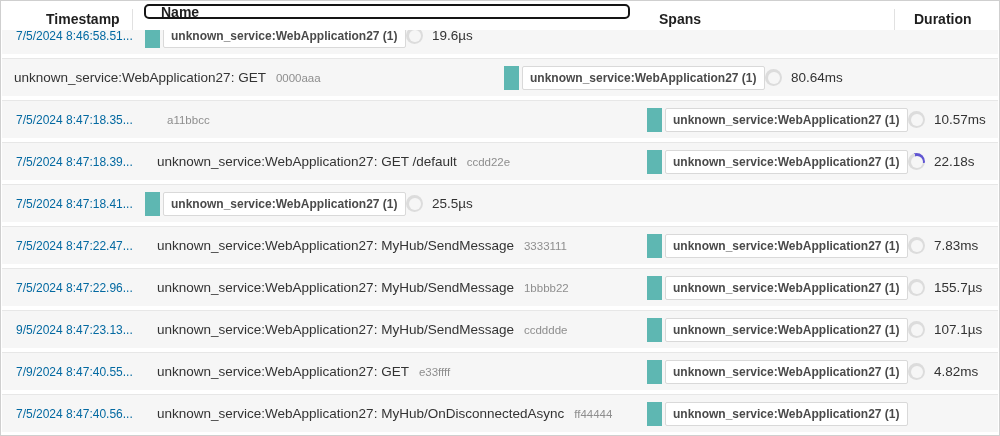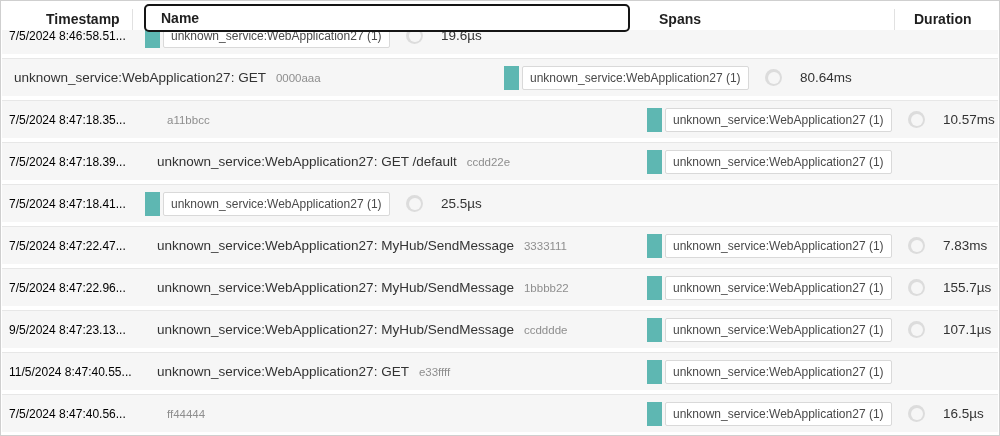--- a/index.html
+++ b/index.html
@@ -9,54 +9,54 @@
     font-family:"Liberation Sans",sans-serif;color:#333;
   }
   
   .rows{position:absolute;top:15px;left:1px;right:1px;z-index:1;}
   .row{
     height:37px;margin-bottom:4px;background:#f6f6f6;
     border-top:1px solid #e7e7e7;
     display:flex;align-items:center;box-sizing:content-box;
   }
   .c-ts{
-    box-sizing:border-box;width:143px;padding-left:7px;flex:none;
-    font-size:12px;color:#000000;white-space:nowrap;overflow:hidden;
+    box-sizing:border-box;width:143px;padding-left:14px;flex:none;
+    font-size:12px;color:#0369a1;white-space:nowrap;overflow:hidden;
   }
   .c-name{
     box-sizing:border-box;width:502px;padding-left:12px;flex:none;
     display:flex;align-items:baseline;white-space:nowrap;overflow:hidden;
   }
   .name-text{font-size:13.5px;color:#333;}
   .trace-id{font-size:11.5px;color:#8e8e8e;margin-left:10px;}
   .c-spans{box-sizing:border-box;width:248px;flex:none;display:flex;align-items:center;}
   .span-badge{display:flex;align-items:center;}
   .span-bar{width:15px;height:24px;flex:none;}
   .span-label{
     box-sizing:border-box;height:24px;line-height:22px;margin-left:3px;
     border:1px solid #d9d9d9;background:#fff;border-radius:2px;
-    padding:0 7px;font-size:12px;color:#4a4a4a;white-space:nowrap;
+    padding:0 7px;font-size:12px;color:#4a4a4a;white-space:nowrap;font-weight:bold;
   }
   .c-dur{
     box-sizing:border-box;flex:1;display:flex;align-items:center;padding-left:13px;
   }
   .ring{width:17px;height:17px;border-radius:50%;background:#dcdcdc;position:relative;flex:none;}
   .ring::after{content:"";position:absolute;top:2.5px;left:2.5px;right:2.5px;bottom:2.5px;border-radius:50%;background:#f6f6f6;}
-  .dur-text{font-size:13.5px;color:#333;margin-left:18px;white-space:nowrap;}
+  .dur-text{font-size:13.5px;color:#333;margin-left:9px;white-space:nowrap;}
   
   .header{position:absolute;top:0;left:0;right:0;height:29px;background:#fff;z-index:2;}
   .h-label{position:absolute;top:10px;font-size:14px;font-weight:700;color:#1f1f1f;}
   .h-ts{left:45px;}
   .h-spans{left:658px;}
   .h-dur{left:913px;}
   .sep{position:absolute;top:8px;width:1px;height:21px;background:#e1e1e1;z-index:2;}
   .sep1{left:131px;}
   .sep2{left:893px;}
   .name-box{
-    position:absolute;left:143px;top:3px;width:486px;height:28px;box-sizing:border-box;
+    position:absolute;left:143px;top:3px;width:486px;height:15px;box-sizing:border-box;
     border:2px solid #151515;border-radius:5px;background:#fff;z-index:3;
     display:flex;align-items:center;padding-left:15px;
     font-size:14px;font-weight:700;color:#1f1f1f;
   }
 </style>
 </head>
 <body>
 
 <div class="viewport">
 
@@ -114,20 +114,24 @@
     <div class="c-name">
       <span class="name-text">unknown_service:WebApplication27: GET /default</span>
       <span class="trace-id">ccdd22e</span>
     </div>
     <div class="c-spans">
       <div class="span-badge">
         <div class="span-bar" style="background: rgb(94, 183, 178);"></div>
         <div class="span-label">unknown_service:WebApplication27 (1)</div>
       </div>
     </div>
+    <div class="c-dur">
+      <div class="ring" style="background: conic-gradient(from -15deg, rgb(97, 86, 210) 0deg, rgb(97, 86, 210) 32%, rgb(220, 220, 220) 32%, rgb(220, 220, 220) 100%);"></div>
+      <span class="dur-text">22.18s</span>
+    </div>
   </div>
 
   <div class="row">
     <div class="c-ts">7/5/2024 8:47:18.41...</div>
     <div class="c-spans">
       <div class="span-badge">
         <div class="span-bar" style="background: rgb(94, 183, 178);"></div>
         <div class="span-label">unknown_service:WebApplication27 (1)</div>
       </div>
     </div>
@@ -185,47 +189,48 @@
         <div class="span-label">unknown_service:WebApplication27 (1)</div>
       </div>
     </div>
     <div class="c-dur">
       <div class="ring" style="background: rgb(220, 220, 220);"></div>
       <span class="dur-text">107.1µs</span>
     </div>
   </div>
 
   <div class="row">
-    <div class="c-ts">11/5/2024 8:47:40.55...</div>
+    <div class="c-ts">7/9/2024 8:47:40.55...</div>
     <div class="c-name">
       <span class="name-text">unknown_service:WebApplication27: GET</span>
       <span class="trace-id">e33ffff</span>
     </div>
     <div class="c-spans">
       <div class="span-badge">
         <div class="span-bar" style="background: rgb(94, 183, 178);"></div>
         <div class="span-label">unknown_service:WebApplication27 (1)</div>
       </div>
     </div>
+    <div class="c-dur">
+      <div class="ring" style="background: rgb(220, 220, 220);"></div>
+      <span class="dur-text">4.82ms</span>
+    </div>
   </div>
 
   <div class="row">
     <div class="c-ts">7/5/2024 8:47:40.56...</div>
     <div class="c-name">
+      <span class="name-text">unknown_service:WebApplication27: MyHub/OnDisconnectedAsync</span>
       <span class="trace-id">ff44444</span>
     </div>
     <div class="c-spans">
       <div class="span-badge">
         <div class="span-bar" style="background: rgb(94, 183, 178);"></div>
         <div class="span-label">unknown_service:WebApplication27 (1)</div>
       </div>
-    </div>
-    <div class="c-dur">
-      <div class="ring" style="background: rgb(220, 220, 220);"></div>
-      <span class="dur-text">16.5µs</span>
     </div>
   </div>
 </div>
 
   <div class="header">
     <div class="h-label h-ts">Timestamp</div>
     <div class="sep sep1"></div>
     <div class="h-label h-spans">Spans</div>
     <div class="sep sep2"></div>
     <div class="h-label h-dur">Duration</div>

